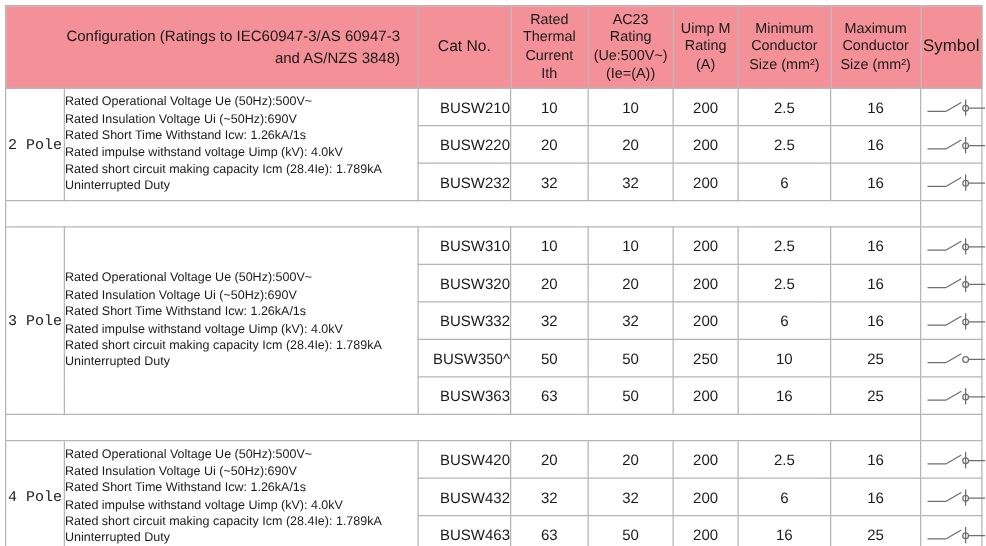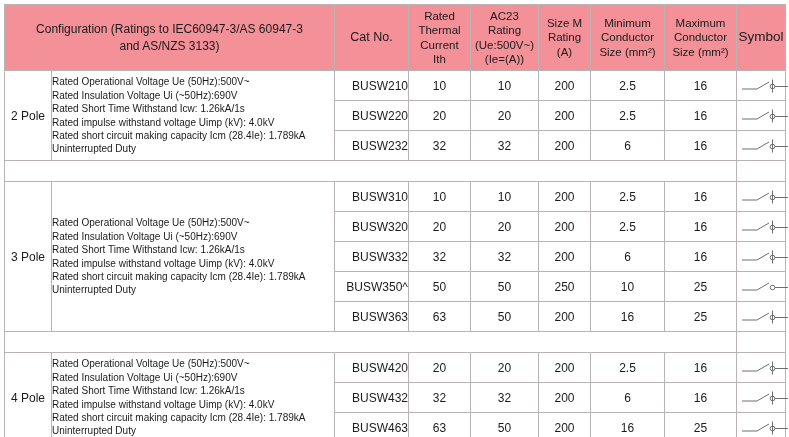--- a/index.html
+++ b/index.html
@@ -44,34 +44,36 @@
     font-size: 11.5px;
     line-height: 1.22;
     padding: 4px 3px;
     height: 66px;
     box-sizing: border-box;
   }
   thead th.h-config {
     font-size: 12px;
     line-height: 1.4;
     padding: 3px 14px;
+    text-align: right;
   }
   thead th.h-symbol {
     font-size: 13.5px;
     text-align: center;
   }
   thead th.h-cat {
     font-size: 12.5px;
   }
 
   
   td.pole-label {
     text-align: center;
     font-size: 12px;
     vertical-align: middle;
+    font-family: Liberation Mono, monospace;
   }
   td.desc {
     padding: 4px 0 4px 14px;
     font-size: 10px;
     line-height: 1.345;
     vertical-align: middle;
     white-space: nowrap;
   }
   td.cat {
     text-align: right;
@@ -110,39 +112,39 @@
       <col style="width:52px">
       <col style="width:74px">
       <col style="width:72px">
       <col style="width:49px">
     </colgroup>
 
     <thead>
       <tr>
         <th class="h-config" colspan="2">
           <span class="desc-line">Configuration (Ratings to IEC60947-3/AS 60947-3</span>
-          <span class="desc-line">and AS/NZS 3133)</span>
+          <span class="desc-line">and AS/NZS 3848)</span>
         </th>
         <th class="h-cat">
           <span class="desc-line">Cat No.</span>
         </th>
         <th>
           <span class="desc-line">Rated</span>
           <span class="desc-line">Thermal</span>
           <span class="desc-line">Current</span>
           <span class="desc-line">Ith</span>
         </th>
         <th>
           <span class="desc-line">AC23</span>
           <span class="desc-line">Rating</span>
           <span class="desc-line">(Ue:500V~)</span>
           <span class="desc-line">(Ie=(A))</span>
         </th>
         <th>
-          <span class="desc-line">Size M</span>
+          <span class="desc-line">Uimp M</span>
           <span class="desc-line">Rating</span>
           <span class="desc-line">(A)</span>
         </th>
         <th>
           <span class="desc-line">Minimum</span>
           <span class="desc-line">Conductor</span>
           <span class="desc-line">Size (mm²)</span>
         </th>
         <th>
           <span class="desc-line">Maximum</span>

